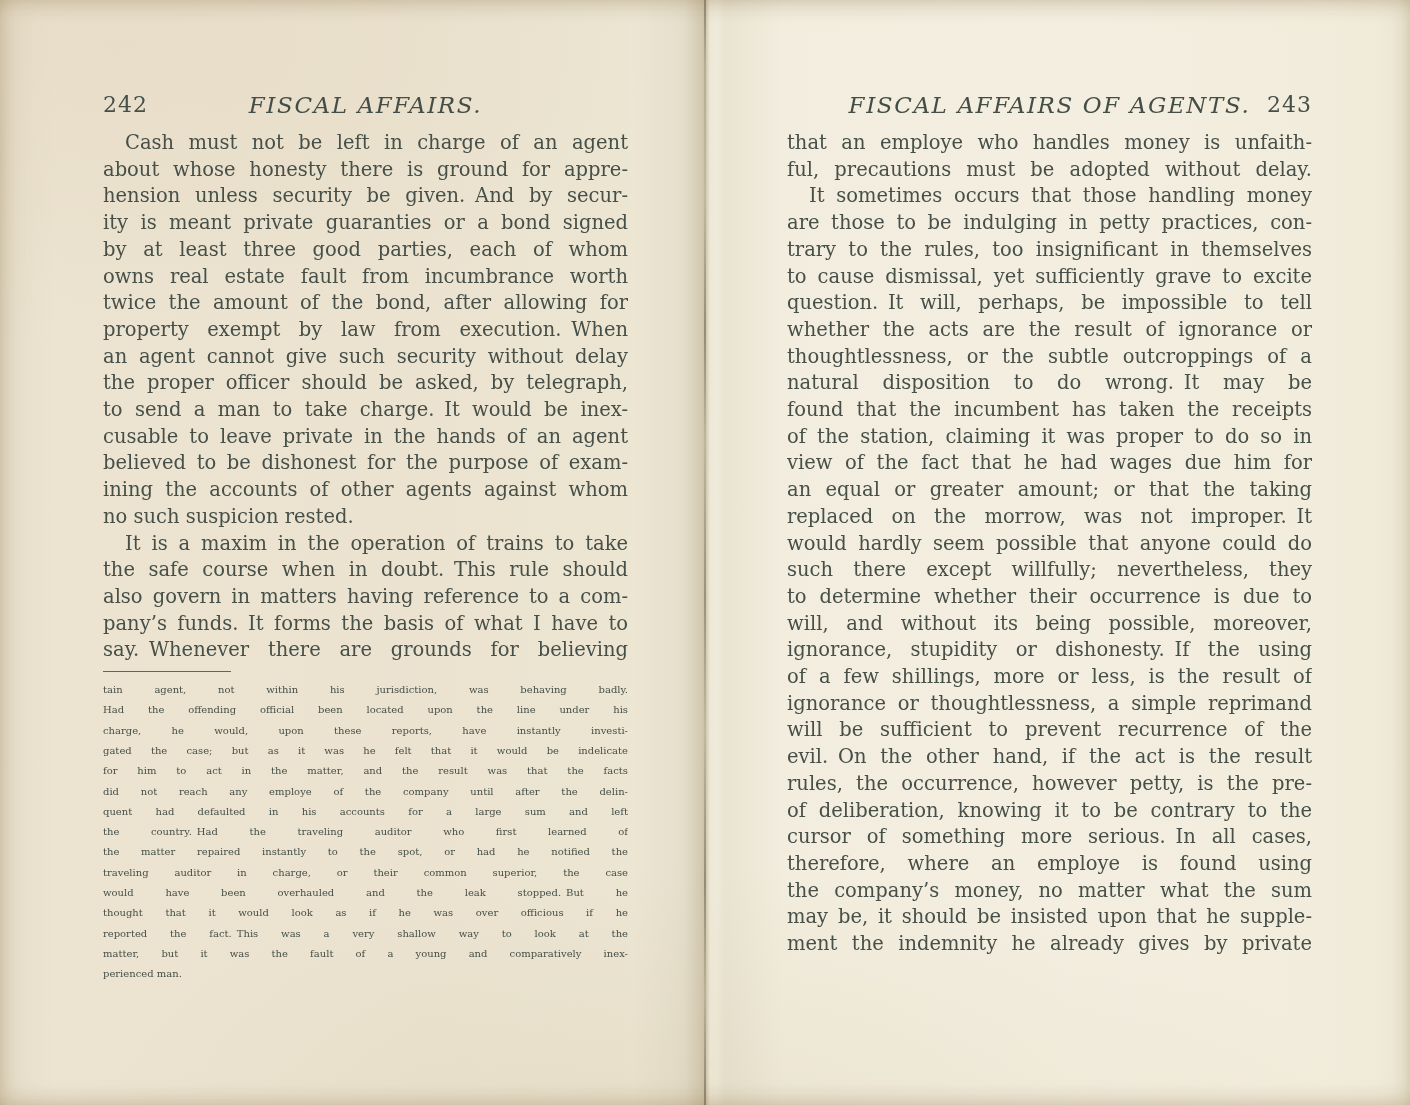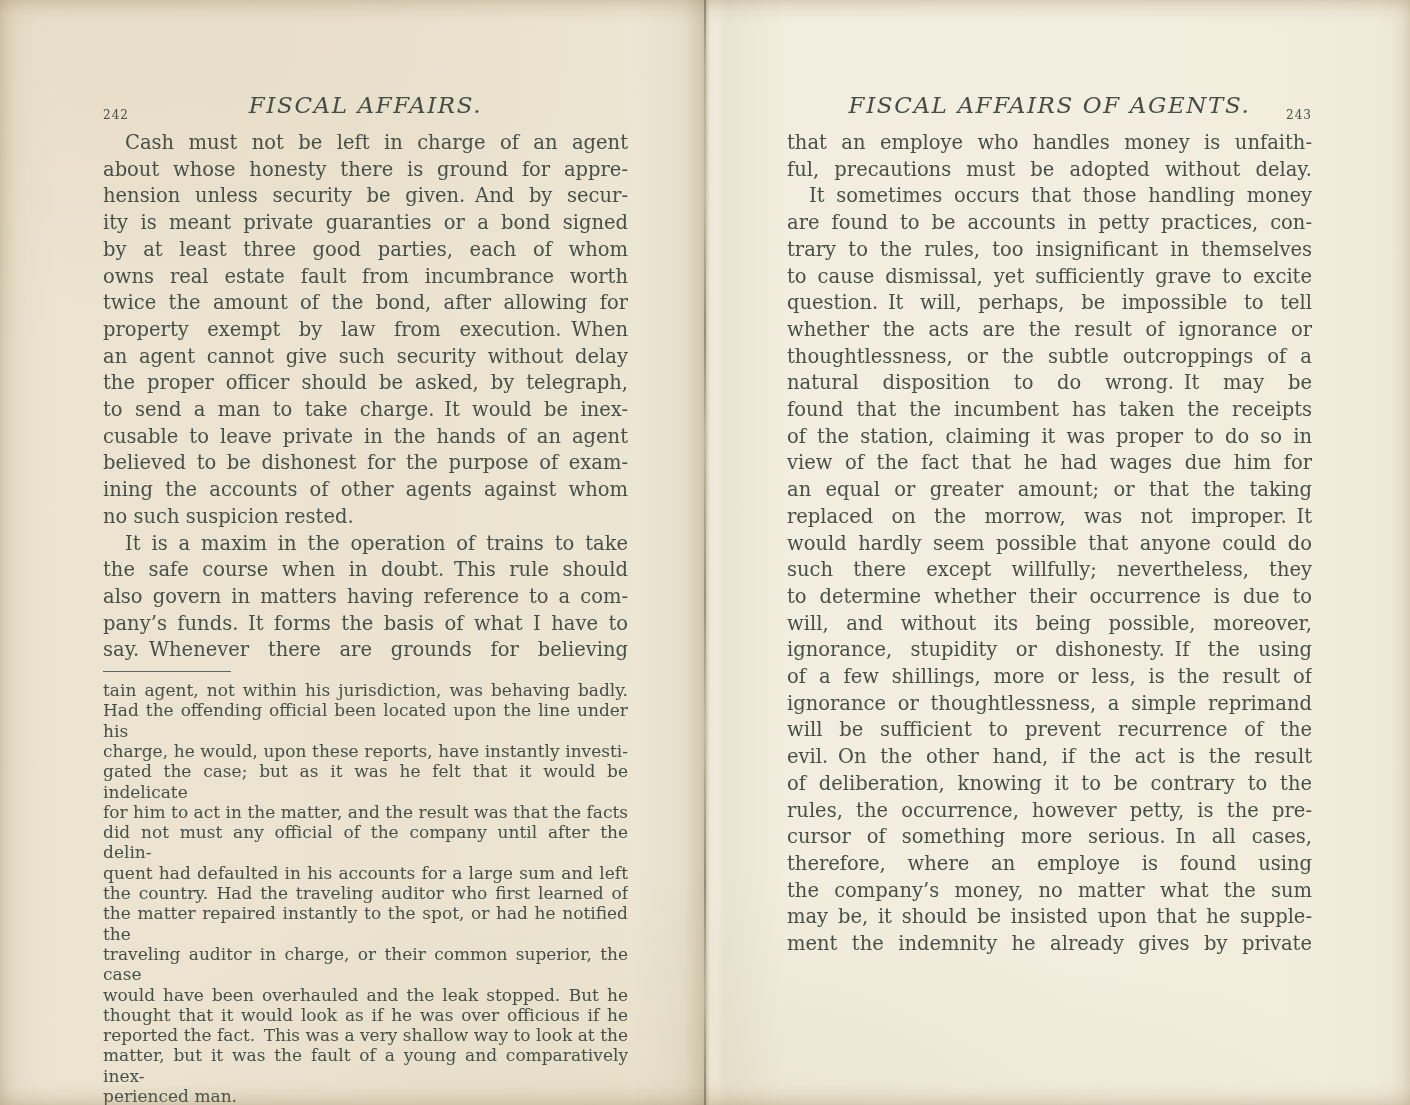--- a/index.html
+++ b/index.html
@@ -47,41 +47,41 @@
   }
   .page { position: absolute; top: 92px; width: 525px; color: #464f48; }
   .page.left  { left: 103px; }
   .page.right { left: 787px; }
 
   .page-header { position: relative; height: 26px; margin-bottom: 12px; }
   .running-title {
     text-align: center; font-style: italic; font-size: 23px;
     letter-spacing: 1.6px; color: #444e47; white-space: nowrap;
   }
-  .page-number { position: absolute; top: 16px; font-size: 12px; letter-spacing: 1px; }
+  .page-number { position: absolute; top: 0; font-size: 22px; letter-spacing: 1px; }
   .page-number.pos-left  { left: 0; }
   .page-number.pos-right { right: 0; }
 
   .body-text { font-size: 19.5px; }
   .body-text .line { line-height: 26.7px; }
 
   .line {
     text-align: justify; text-align-last: justify;
     overflow: hidden; white-space: nowrap;
     white-space: normal;
   }
   .line.last { text-align-last: left; }
   .line.indent { text-indent: 22px; }
 
   .footnote-rule {
     margin-top: 7px; margin-bottom: 8px;
     width: 128px; height: 0;
     border-top: 1.6px solid rgba(70,79,72,0.85);
   }
-  .footnote-text { font-size: 17px; }
+  .footnote-text { font-size: 10px; }
   .footnote-text .line { line-height: 20.3px; }
 </style>
 </head>
 <body>
 
 <div class="scan">
   <div class="gutter-shade"></div>
   <div class="crease-line"></div>
 
   <div class="page left">
@@ -111,21 +111,21 @@
         <div class="line">pany’s funds. It forms the basis of what I have to</div>
         <div class="line">say. Whenever there are grounds for believing</div>
       </div>
     <div class="footnote-rule"></div>
     <div class="footnote-text">
         <div class="line">tain agent, not within his jurisdiction, was behaving badly.</div>
         <div class="line">Had the offending official been located upon the line under his</div>
         <div class="line">charge, he would, upon these reports, have instantly investi-</div>
         <div class="line">gated the case; but as it was he felt that it would be indelicate</div>
         <div class="line">for him to act in the matter, and the result was that the facts</div>
-        <div class="line">did not must any official of the company until after the delin-</div>
+        <div class="line">did not reach any employe of the company until after the delin-</div>
         <div class="line">quent had defaulted in his accounts for a large sum and left</div>
         <div class="line">the country. Had the traveling auditor who first learned of</div>
         <div class="line">the matter repaired instantly to the spot, or had he notified the</div>
         <div class="line">traveling auditor in charge, or their common superior, the case</div>
         <div class="line">would have been overhauled and the leak stopped. But he</div>
         <div class="line">thought that it would look as if he was over officious if he</div>
         <div class="line">reported the fact. This was a very shallow way to look at the</div>
         <div class="line">matter, but it was the fault of a young and comparatively inex-</div>
         <div class="line last">perienced man.</div>
       </div>
@@ -133,43 +133,43 @@
 
   <div class="page right">
     <div class="page-header">
       <span class="page-number pos-right">243</span>
       <div class="running-title">FISCAL AFFAIRS OF AGENTS.</div>
     </div>
     <div class="body-text">
         <div class="line">that an employe who handles money is unfaith-</div>
         <div class="line">ful, precautions must be adopted without delay.</div>
         <div class="line indent">It sometimes occurs that those handling money</div>
-        <div class="line">are found to be accounts in petty practices, con-</div>
+        <div class="line">are those to be indulging in petty practices, con-</div>
         <div class="line">trary to the rules, too insignificant in themselves</div>
         <div class="line">to cause dismissal, yet sufficiently grave to excite</div>
         <div class="line">question. It will, perhaps, be impossible to tell</div>
         <div class="line">whether the acts are the result of ignorance or</div>
         <div class="line">thoughtlessness, or the subtle outcroppings of a</div>
         <div class="line">natural disposition to do wrong. It may be</div>
         <div class="line">found that the incumbent has taken the receipts</div>
         <div class="line">of the station, claiming it was proper to do so in</div>
         <div class="line">view of the fact that he had wages due him for</div>
         <div class="line">an equal or greater amount; or that the taking</div>
         <div class="line">replaced on the morrow, was not improper. It</div>
         <div class="line">would hardly seem possible that anyone could do</div>
         <div class="line">such there except willfully; nevertheless, they</div>
         <div class="line">to determine whether their occurrence is due to</div>
         <div class="line">will, and without its being possible, moreover,</div>
         <div class="line">ignorance, stupidity or dishonesty. If the using</div>
         <div class="line">of a few shillings, more or less, is the result of</div>
         <div class="line">ignorance or thoughtlessness, a simple reprimand</div>
         <div class="line">will be sufficient to prevent recurrence of the</div>
         <div class="line">evil. On the other hand, if the act is the result</div>
+        <div class="line">rules, the occurrence, however petty, is the pre-</div>
         <div class="line">of deliberation, knowing it to be contrary to the</div>
-        <div class="line">rules, the occurrence, however petty, is the pre-</div>
         <div class="line">cursor of something more serious. In all cases,</div>
         <div class="line">therefore, where an employe is found using</div>
         <div class="line">the company’s money, no matter what the sum</div>
         <div class="line">may be, it should be insisted upon that he supple-</div>
         <div class="line">ment the indemnity he already gives by private</div>
       </div>
   </div>
 </div>
 
 </body></html>

